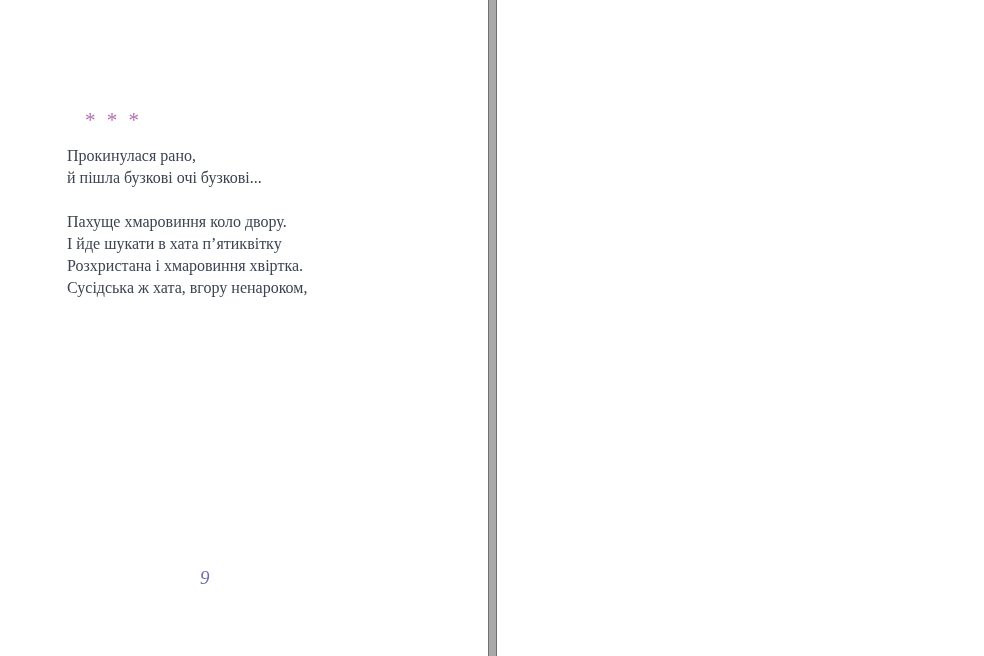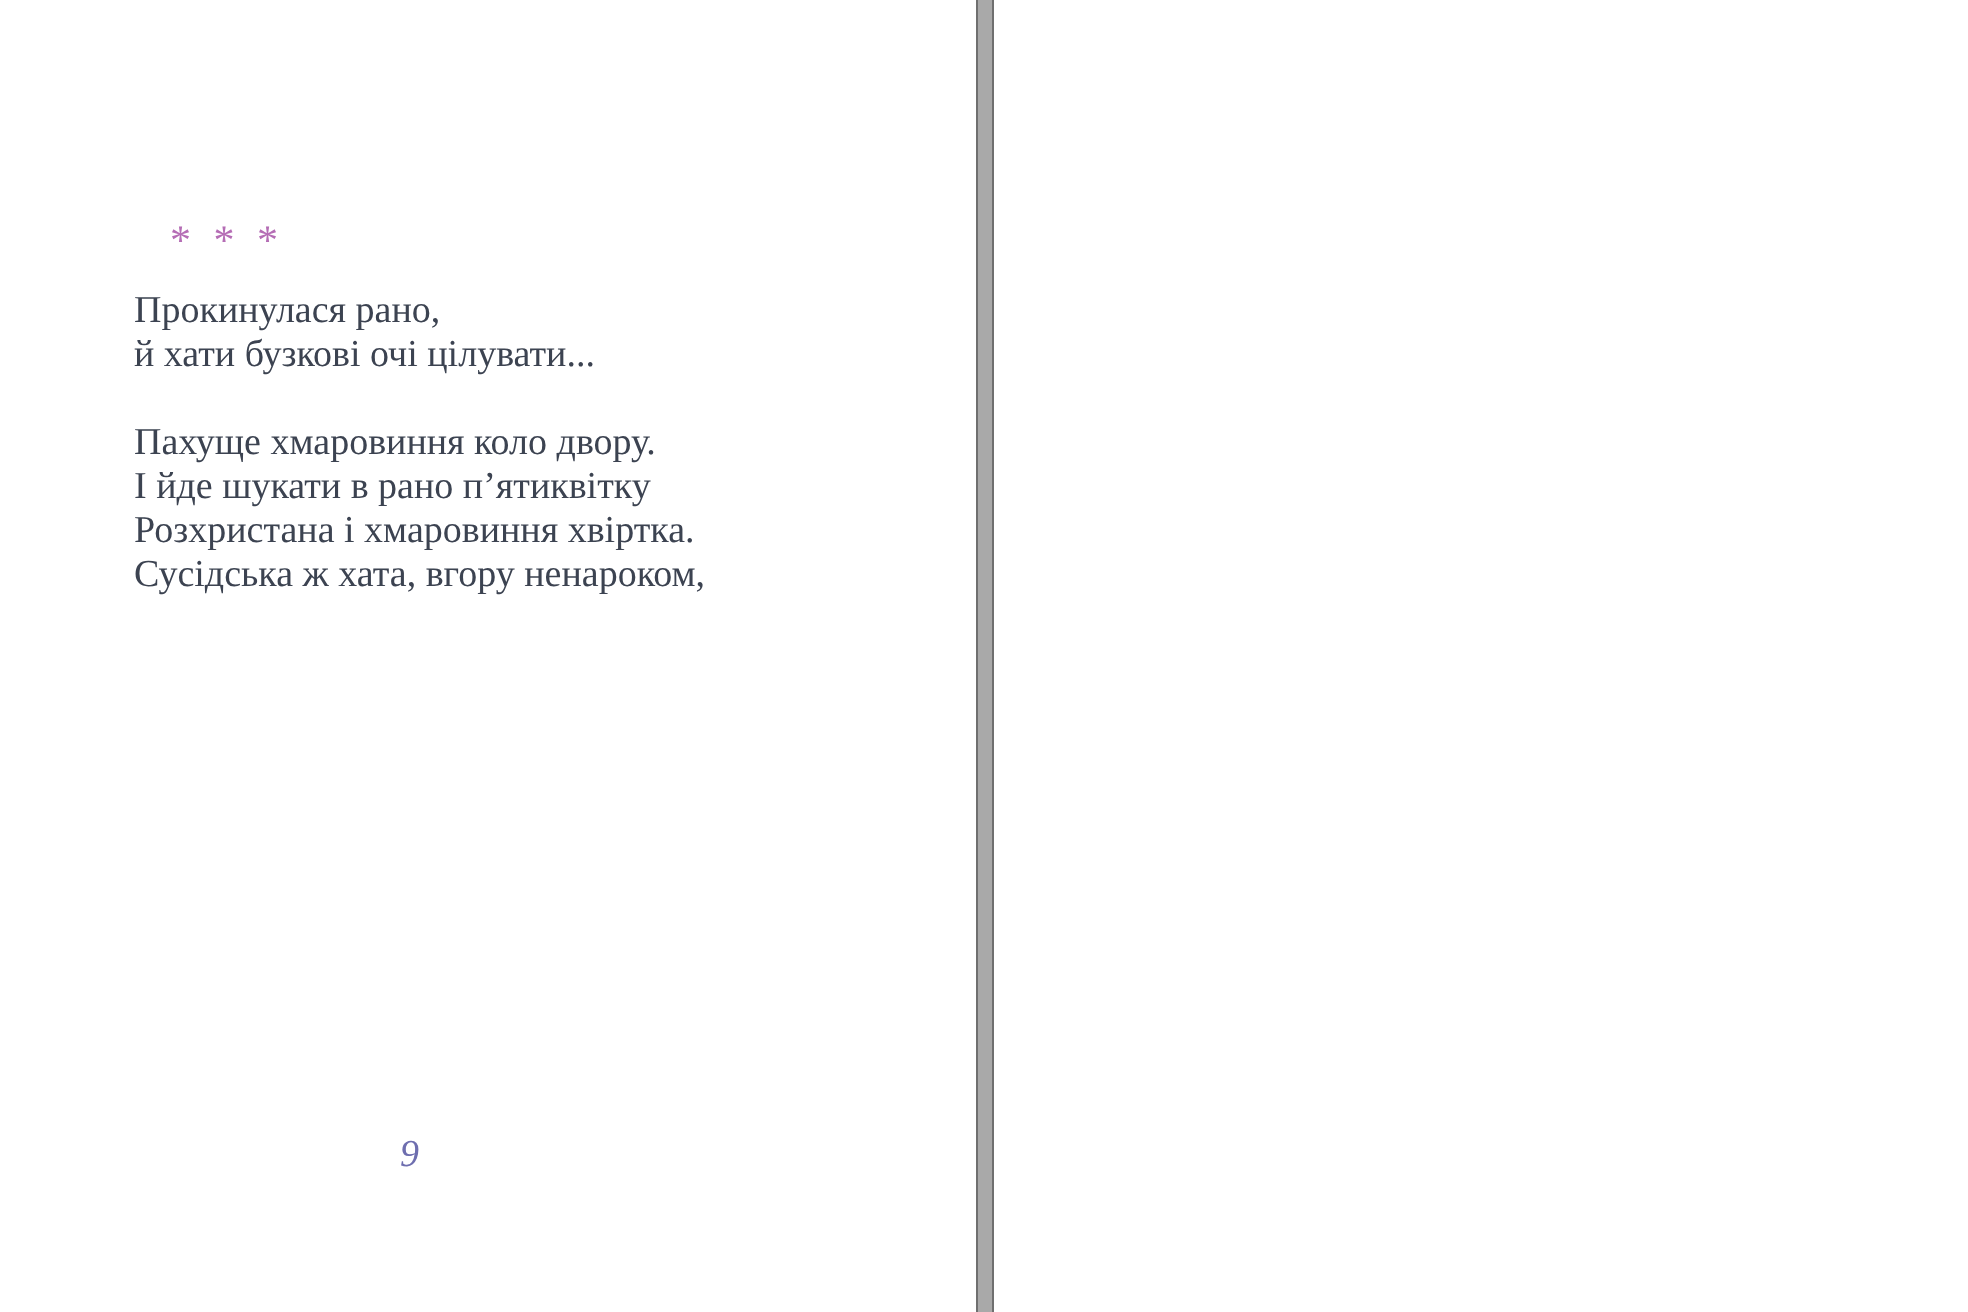--- a/index.html
+++ b/index.html
@@ -35,21 +35,21 @@
     font-size: 21px;
     line-height: 20px;
     letter-spacing: 3px;
     font-weight: 400;
   }
   .marker-left  { left: 85px;  top: 110px; }
   .poem {
     position: absolute;
     top: 145px;
     color: #3c4351;
-    font-size: 19px;
+    font-size: 16px;
     line-height: 22px;
     white-space: nowrap;
   }
   .poem-left  { left: 67px; }
   .stanza-gap { height: 22px; }
   .page-number {
     position: absolute;
     top: 567px;
     color: #6e6eaf;
     font-size: 19px;
@@ -62,24 +62,24 @@
 </head>
 <body>
 
 <div class="spread">
 
   <div class="page page-left">
     <div class="section-marker marker-left">* * *</div>
 
     <div class="poem poem-left">
       <div>Прокинулася рано,</div>
-      <div>й хати бузкові очі цілувати...</div>
+      <div>й пішла бузкові очі бузкові...</div>
       <div class="stanza-gap"></div>
       <div>Пахуще хмаровиння коло двору.</div>
-      <div>І йде шукати в рано п’ятиквітку</div>
+      <div>І йде шукати в хата п’ятиквітку</div>
       <div>Розхристана і хмаровиння хвіртка.</div>
       <div>Сусідська ж хата, вгору ненароком,</div>
     </div>
 
     <div class="page-number pn-left">9</div>
   </div>
 
   <div class="gutter"></div>
 
   <div class="page page-right">

